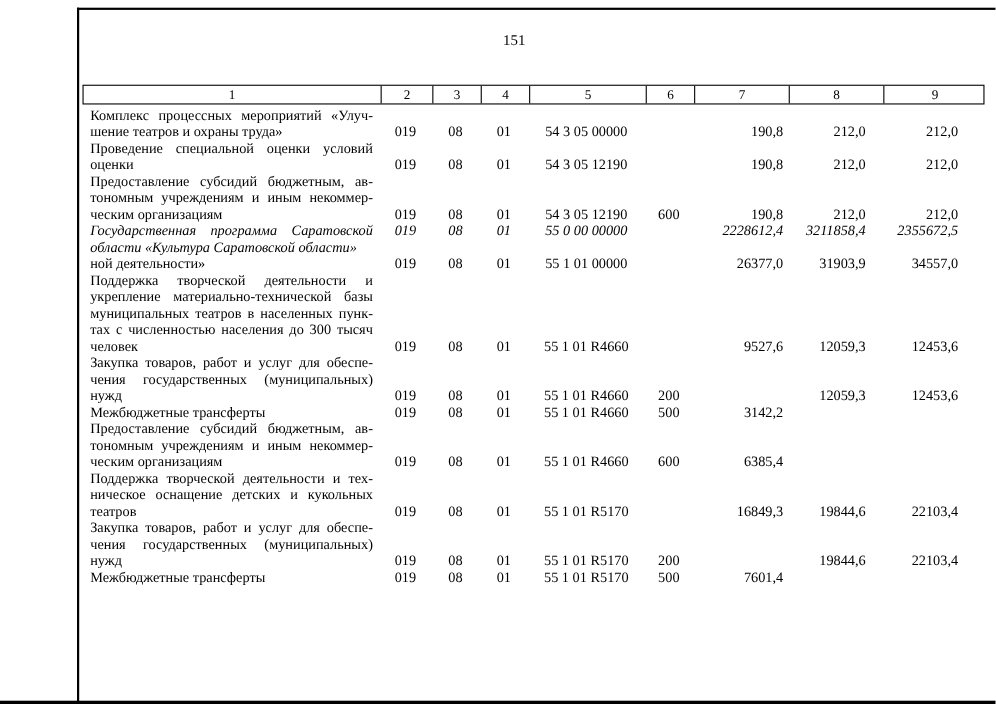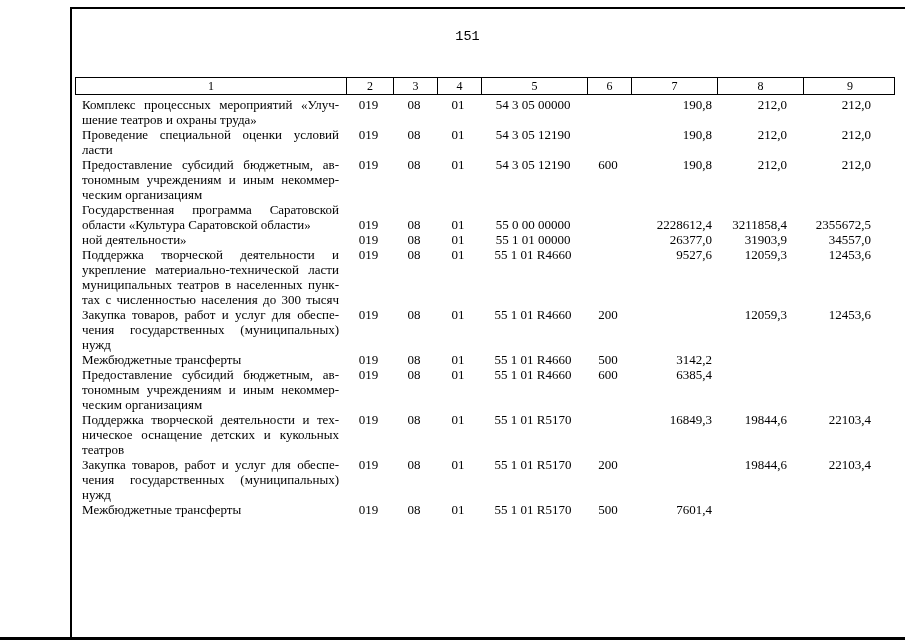--- a/index.html
+++ b/index.html
@@ -9,40 +9,40 @@
     font-family: "Liberation Serif", "DejaVu Serif", serif;
     position: relative; overflow: hidden;
   }
   
   .line-top    { position: absolute; top: 7px; left: 70px; right: 0; height: 2px; background: #000; }
   .line-left   { position: absolute; top: 7px; left: 70px; width: 2px; bottom: 0; background: #000; }
   .line-bottom { position: absolute; left: 0; right: 0; bottom: 0; height: 3px; background: #000; }
 
   .page-num {
     position: absolute; top: 29px; left: 30px; right: 0;
-    text-align: center; font-size: 13.5px; font-family: Liberation Mono, monospace;
+    text-align: center; font-size: 13.5px;
   }
 
   .table { position: absolute; left: 75px; top: 77px; width: 820px; }
 
   .hrow {
     display: flex; border: 1px solid #000;
     height: 18px; box-sizing: border-box;
     font-size: 12px;
   }
   .hcell {
     box-sizing: border-box; flex-shrink: 0;
     text-align: center; line-height: 16px;
     border-left: 1px solid #000;
   }
   .hcell:first-child { border-left: none; }
 
   .tbody { padding-top: 2px; font-size: 13px; line-height: 15px; }
-  .trow { display: flex; align-items: flex-start; }
-  .trow.top { align-items: flex-end; }
+  .trow { display: flex; align-items: flex-end; }
+  .trow.top { align-items: flex-start; font-style: italic; }
   .cell { box-sizing: border-box; flex-shrink: 0; }
 
   .name { padding: 0 6px 0 7px; }
   .nl { white-space: nowrap; text-align: justify; text-align-last: justify; }
   .nl.last { text-align-last: left; }
 
   .cw1 { width: 270px; } .cw2 { width: 47px; } .cw3 { width: 44px; }
   .cw4 { width: 44px; }  .cw5 { width: 106px; } .cw6 { width: 44px; }
   .cw7 { width: 86px; }  .cw8 { width: 86px; }  .cw9 { width: 93px; }
 
@@ -83,21 +83,21 @@
         <div class="cell v4 cw4">01</div>
         <div class="cell v5 cw5">54 3 05 00000</div>
         <div class="cell v6 cw6"></div>
         <div class="cell v7 cw7">190,8</div>
         <div class="cell v8 cw8">212,0</div>
         <div class="cell v9 cw9">212,0</div>
       </div>
       <div class="trow">
         <div class="cell name cw1">
           <div class="nl">Проведение специальной оценки условий</div>
-          <div class="nl last">ласти</div>
+          <div class="nl last">оценки</div>
         </div>
         <div class="cell v2 cw2">019</div>
         <div class="cell v3 cw3">08</div>
         <div class="cell v4 cw4">01</div>
         <div class="cell v5 cw5">54 3 05 12190</div>
         <div class="cell v6 cw6"></div>
         <div class="cell v7 cw7">190,8</div>
         <div class="cell v8 cw8">212,0</div>
         <div class="cell v9 cw9">212,0</div>
       </div>
@@ -139,23 +139,24 @@
         <div class="cell v4 cw4">01</div>
         <div class="cell v5 cw5">55 1 01 00000</div>
         <div class="cell v6 cw6"></div>
         <div class="cell v7 cw7">26377,0</div>
         <div class="cell v8 cw8">31903,9</div>
         <div class="cell v9 cw9">34557,0</div>
       </div>
       <div class="trow">
         <div class="cell name cw1">
           <div class="nl">Поддержка творческой деятельности и</div>
-          <div class="nl">укрепление материально-технической ласти</div>
+          <div class="nl">укрепление материально-технической базы</div>
           <div class="nl">муниципальных театров в населенных пунк-</div>
           <div class="nl">тах с численностью населения до 300 тысяч</div>
+          <div class="nl last">человек</div>
         </div>
         <div class="cell v2 cw2">019</div>
         <div class="cell v3 cw3">08</div>
         <div class="cell v4 cw4">01</div>
         <div class="cell v5 cw5">55 1 01 R4660</div>
         <div class="cell v6 cw6"></div>
         <div class="cell v7 cw7">9527,6</div>
         <div class="cell v8 cw8">12059,3</div>
         <div class="cell v9 cw9">12453,6</div>
       </div>

